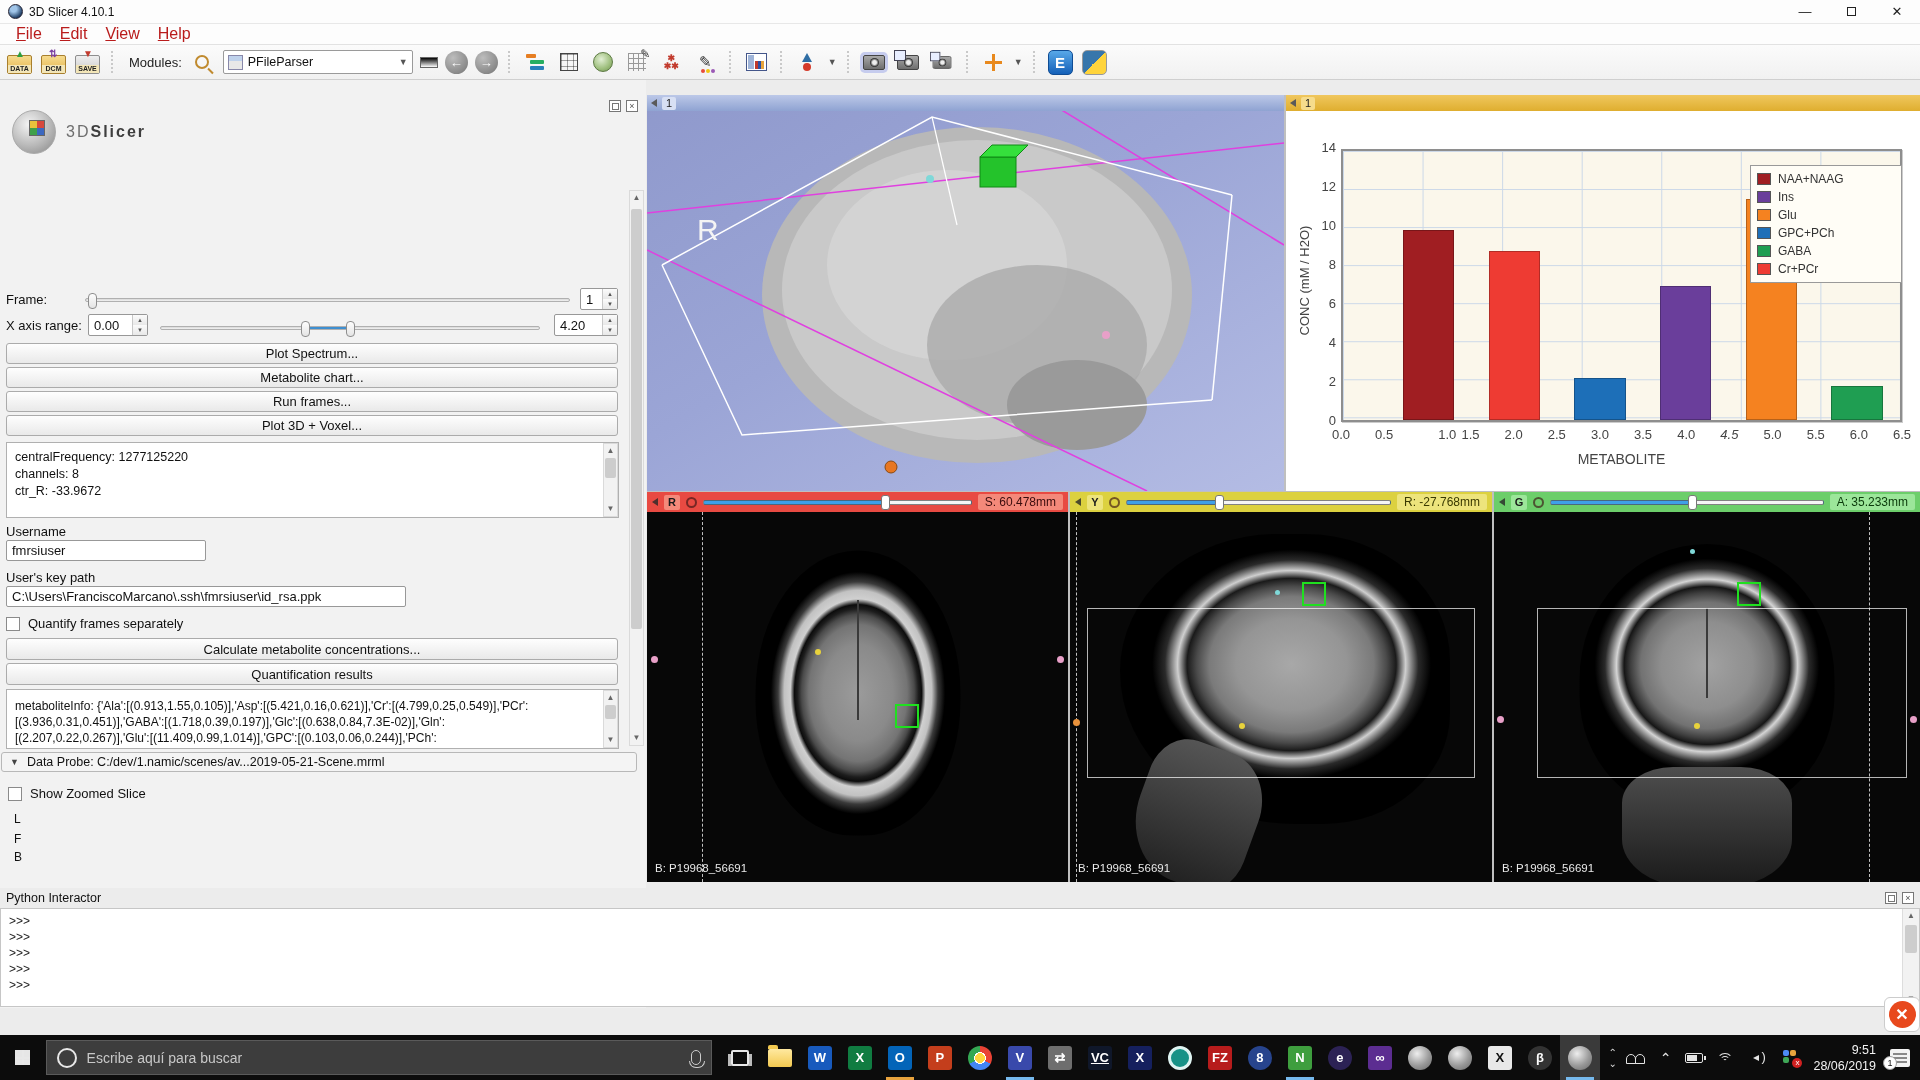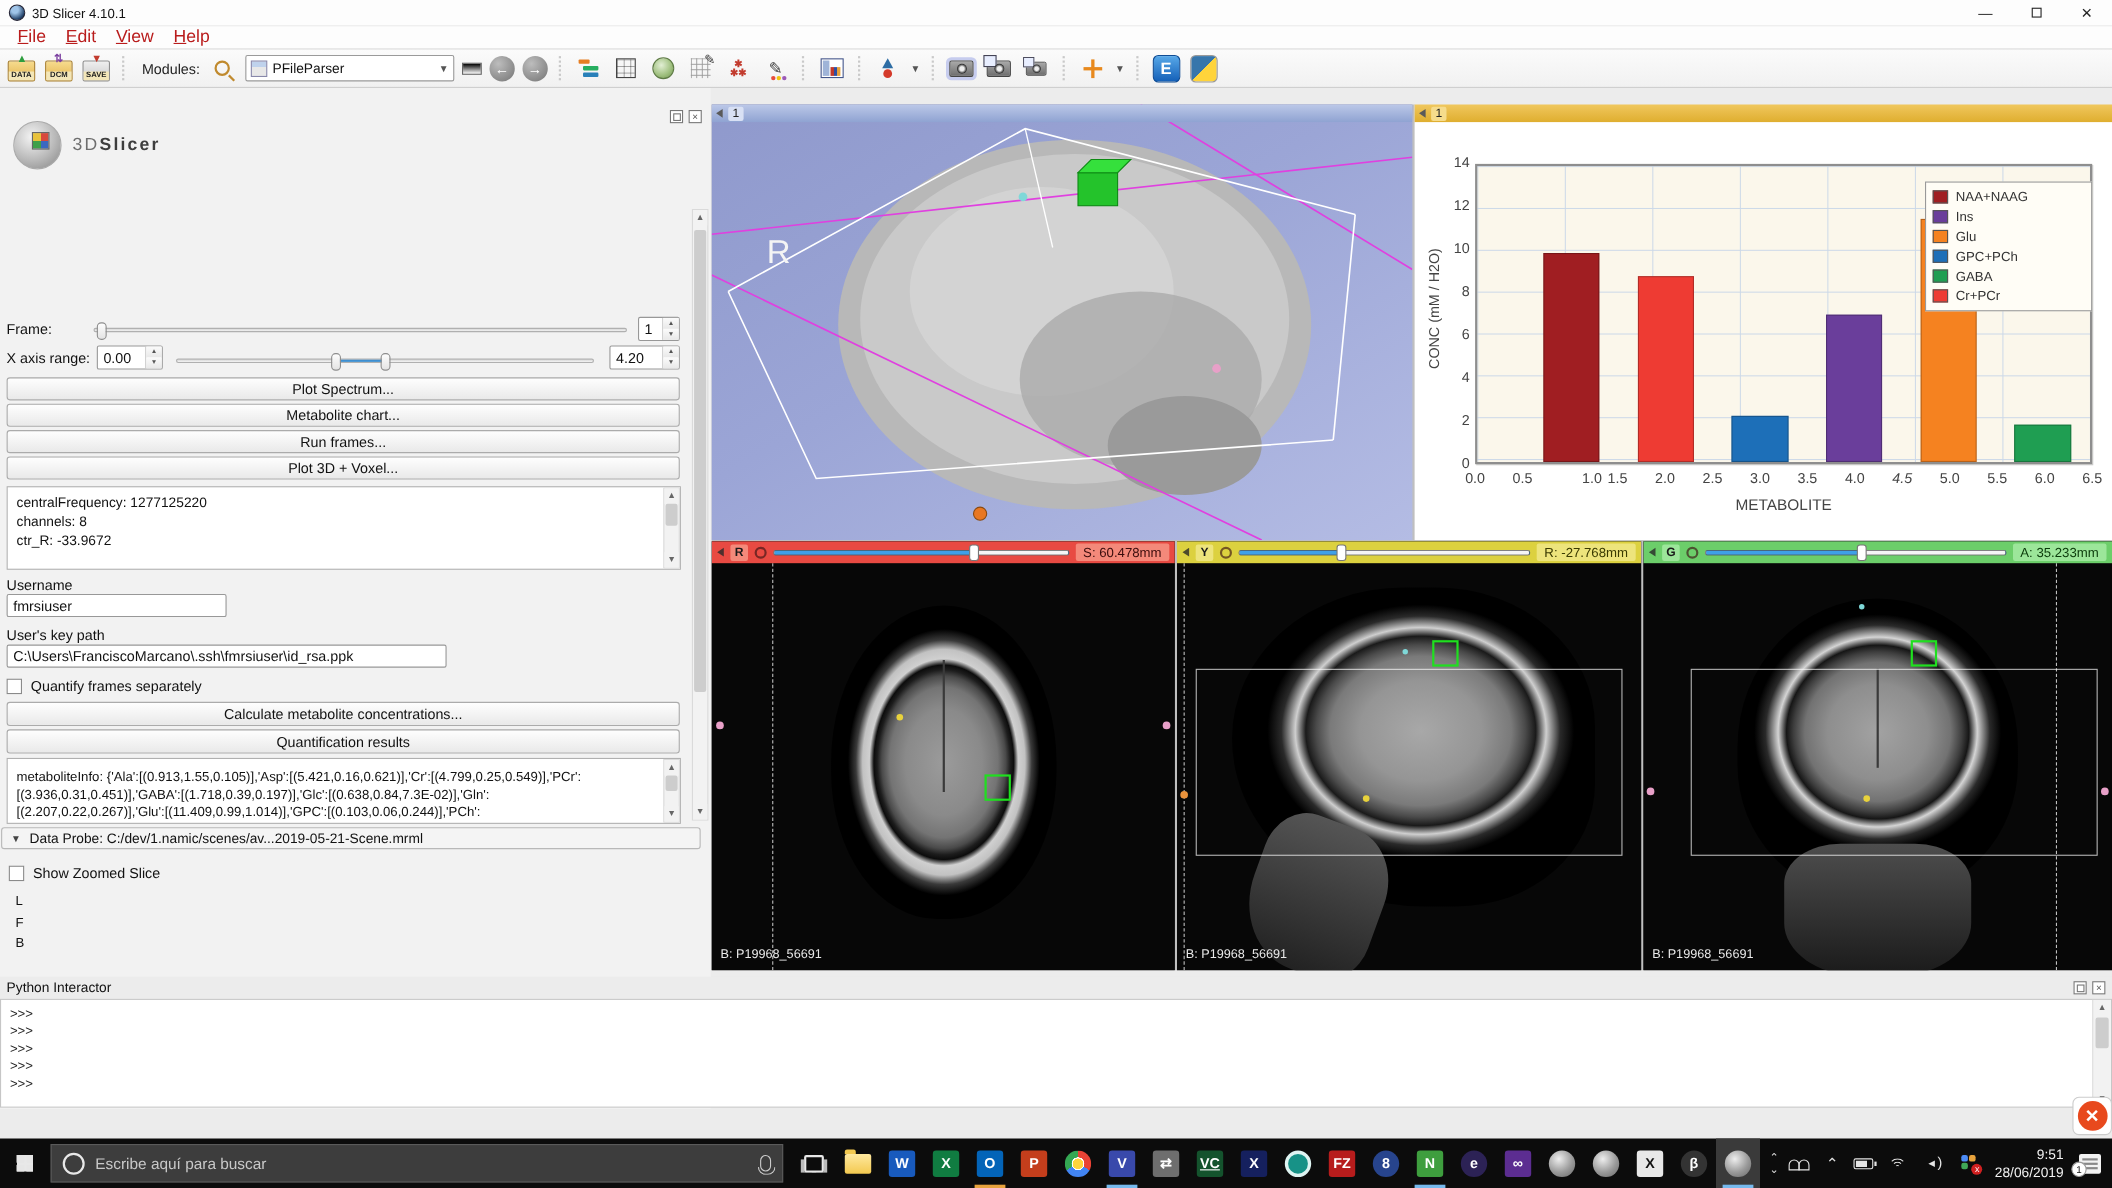--- a/index.html
+++ b/index.html
@@ -648,21 +648,21 @@
           <div class="tb-ic icon-chrome"></div>
         </div>
         <div class="tb-cell">
           <div class="tb-ic" style="background: rgb(57, 73, 171);">V</div>
           <i class="runbar" style="background: rgb(118, 185, 237);"></i>
         </div>
         <div class="tb-cell">
           <div class="tb-ic" style="background: rgb(110, 110, 110);">⇄</div>
         </div>
         <div class="tb-cell">
-          <div class="tb-ic" style="background: #14532d; text-decoration: underline;">VC</div>
+          <div class="tb-ic" style="background: #0f172a; text-decoration: underline;">VC</div>
         </div>
         <div class="tb-cell">
           <div class="tb-ic" style="background: rgb(21, 32, 94);">X</div>
         </div>
         <div class="tb-cell">
           <div class="tb-ic icon-ring"></div>
         </div>
         <div class="tb-cell">
           <div class="tb-ic" style="background: rgb(183, 28, 28); text-align: center;">FZ</div>
         </div>

